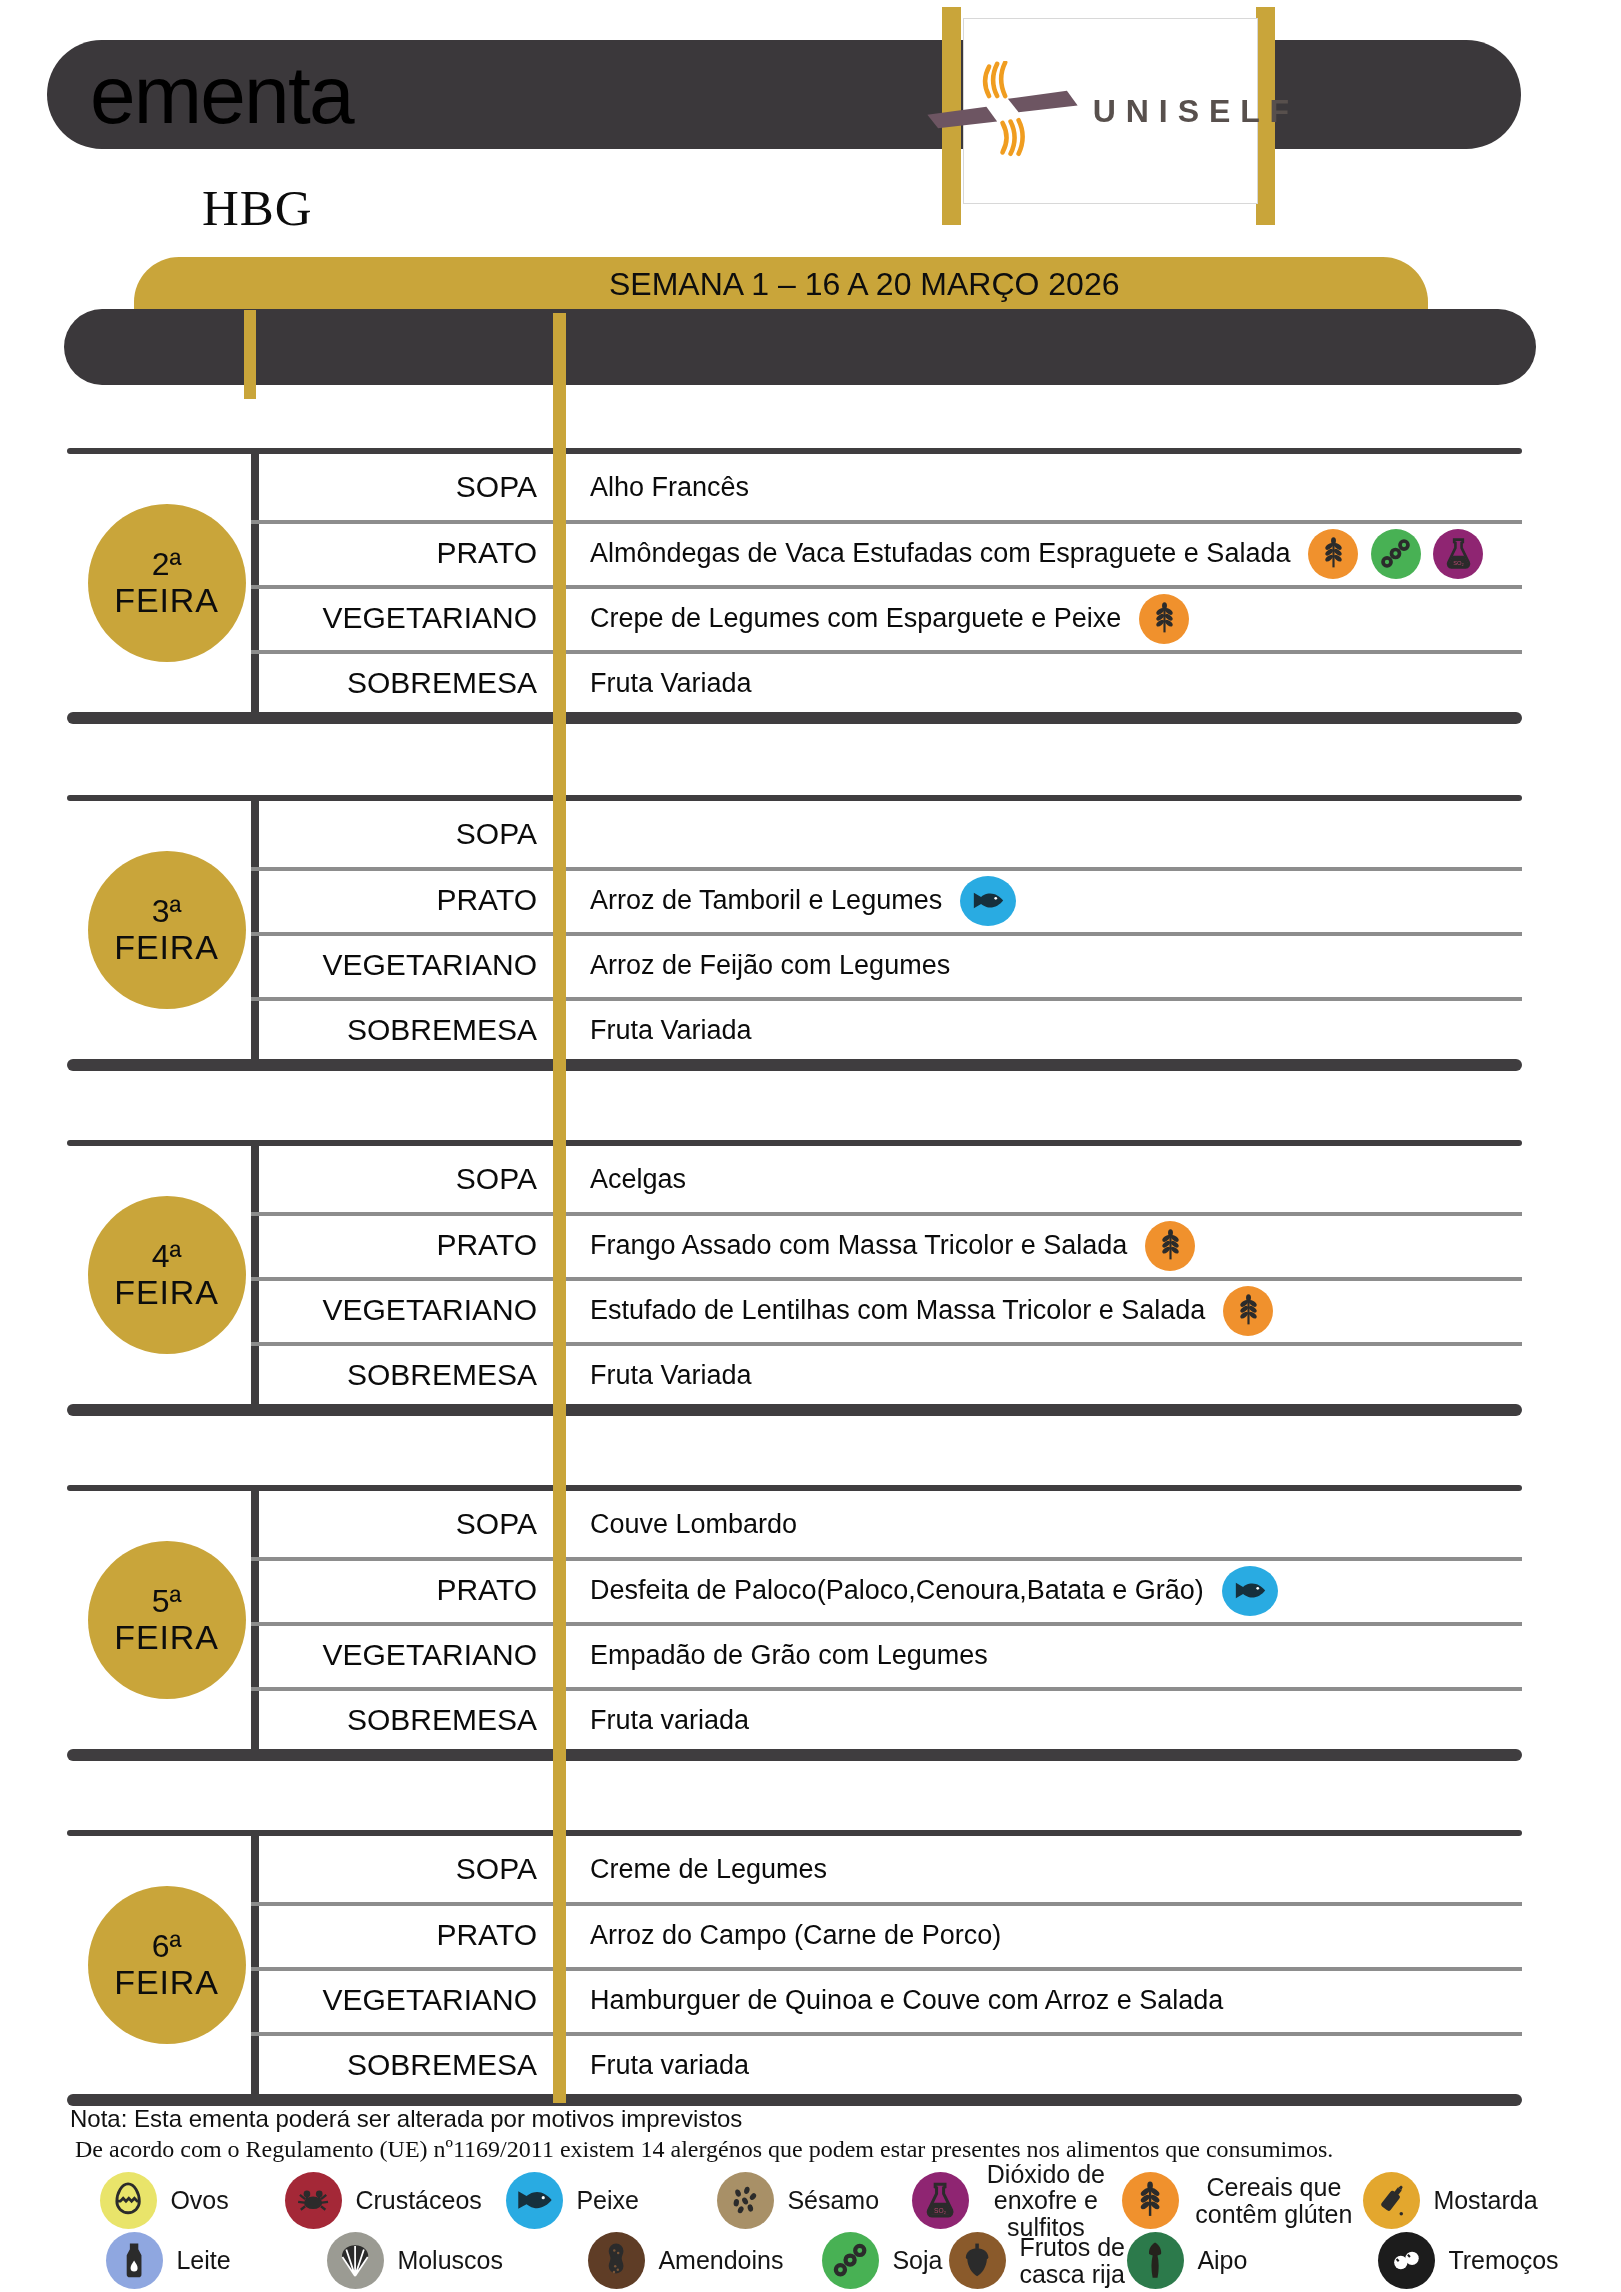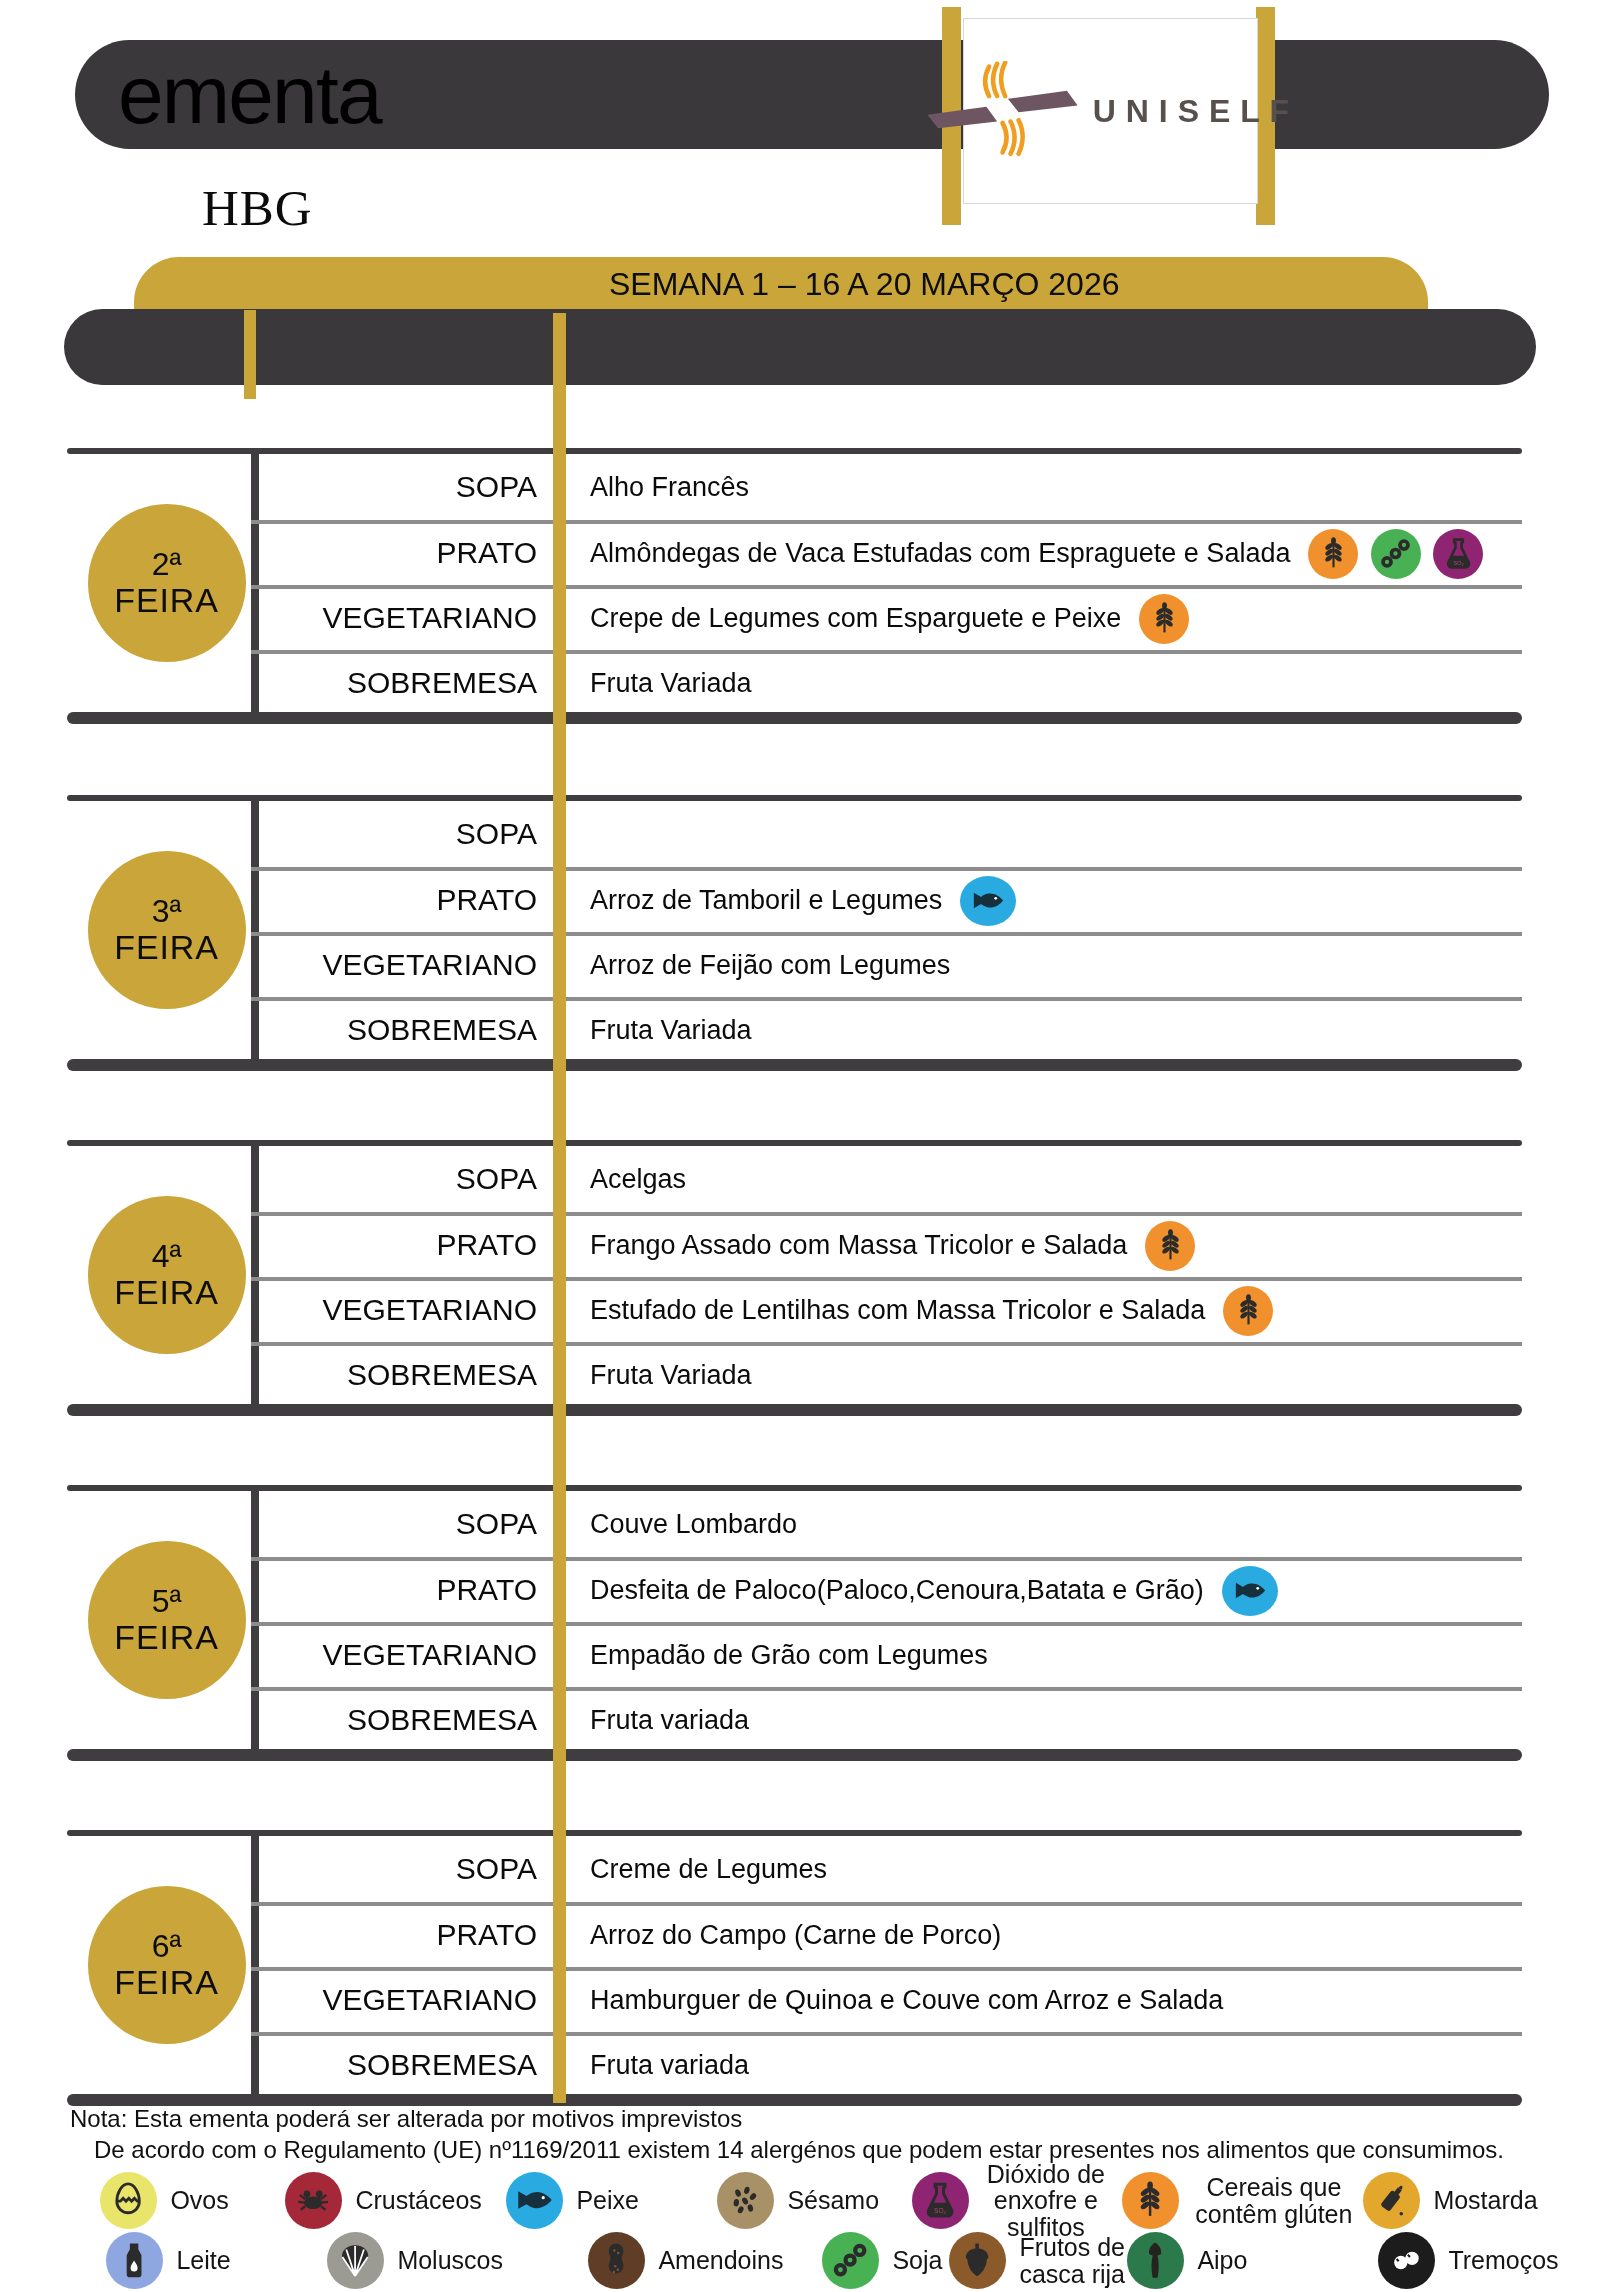--- a/index.html
+++ b/index.html
@@ -1,20 +1,20 @@
 <!DOCTYPE html>
 <html style="--c-gold: #c9a53a; --c-dark: #3b383b; --c-line: #8d8d8d; --c-gluten: #f0912d; --c-soy: #48b154; --c-sulphites: #8f2572; --c-fish: #29abe2; --c-egg: #e9e46a; --c-crustacean: #a42837; --c-sesame: #a89067; --c-mustard: #e3a72e; --c-milk: #8fa7e0; --c-mollusc: #9b9b93; --c-peanut: #5f3d26; --c-nuts: #8a5a2b; --c-celery: #2c7a4b; --c-lupin: #1c1c1c;font-size:14.3px"><head>
 <meta charset="utf-8">
 <style>
   html,body{margin:0;padding:0;background:#fff;}
   .page{position:relative;width:1622px;height:2293px;background:#fff;overflow:hidden;
         font-family:"Liberation Sans",sans-serif;color:#111;}
 
   
-  .bar-ementa{position:absolute;left:75px;top:40px;width:1474px;height:109px;
+  .bar-ementa{position:absolute;left:47px;top:40px;width:1474px;height:109px;
               background:var(--c-dark,#3b383b);border-radius:56px;}
   .title{position:absolute;left:43px;top:1.8px;font-size:82px;line-height:106px;color:#000;letter-spacing:-1.8px;}
   .unit{position:absolute;left:202px;top:179px;font-size:51px;letter-spacing:0.9px;color:#0c0c0c;font-family:Liberation Serif, serif;}
 
   .logo-band{position:absolute;top:7.2px;width:19px;height:218px;background:var(--c-gold,#c9a53a);}
   .band-l{left:942px;} .band-r{left:1256px;}
   .logo-box{position:absolute;left:963px;top:18px;width:293px;height:184px;background:#fff;
             border:0.9px solid #d8d8d8;display:flex;align-items:center;justify-content:center;}
   .logo-text{font-size:32px;font-weight:bold;letter-spacing:9.9px;color:#58504d;margin-top:1.8px;padding-left:9.9px;}
 
@@ -61,21 +61,21 @@
   .chip-mustard{background:var(--c-mustard,#e3a72e);}
   .chip-milk{background:var(--c-milk,#8fa7e0);}
   .chip-mollusc{background:var(--c-mollusc,#9b9b93);}
   .chip-peanut{background:var(--c-peanut,#5f3d26);}
   .chip-nuts{background:var(--c-nuts,#8a5a2b);}
   .chip-celery{background:var(--c-celery,#2c7a4b);}
   .chip-lupin{background:var(--c-lupin,#1c1c1c);}
 
   
   .notes{position:absolute;left:70px;top:2103px;font-size:24px;line-height:1.3;color:#101010;}
-  .notes .n2{margin-left:24px;}
+  .notes .n2{margin-left:5px;font-family:Liberation Serif, serif;}
   .legend-row{position:absolute;left:0;width:1622px;height:63px;}
   .lr1{top:2169px;} .lr2{top:2229px;}
   .litem{position:absolute;top:0;display:flex;align-items:center;gap:13.4px;height:63px;}
   .litem .chip{width:57px;height:57px;}
   .llabel{font-size:25px;color:#141414;line-height:1.06;}
   .lc{text-align:center;}
   .w140{width:127px;} .w180{width:163px;} .w130{width:118px;}
 </style>
 </head>
 <body>

